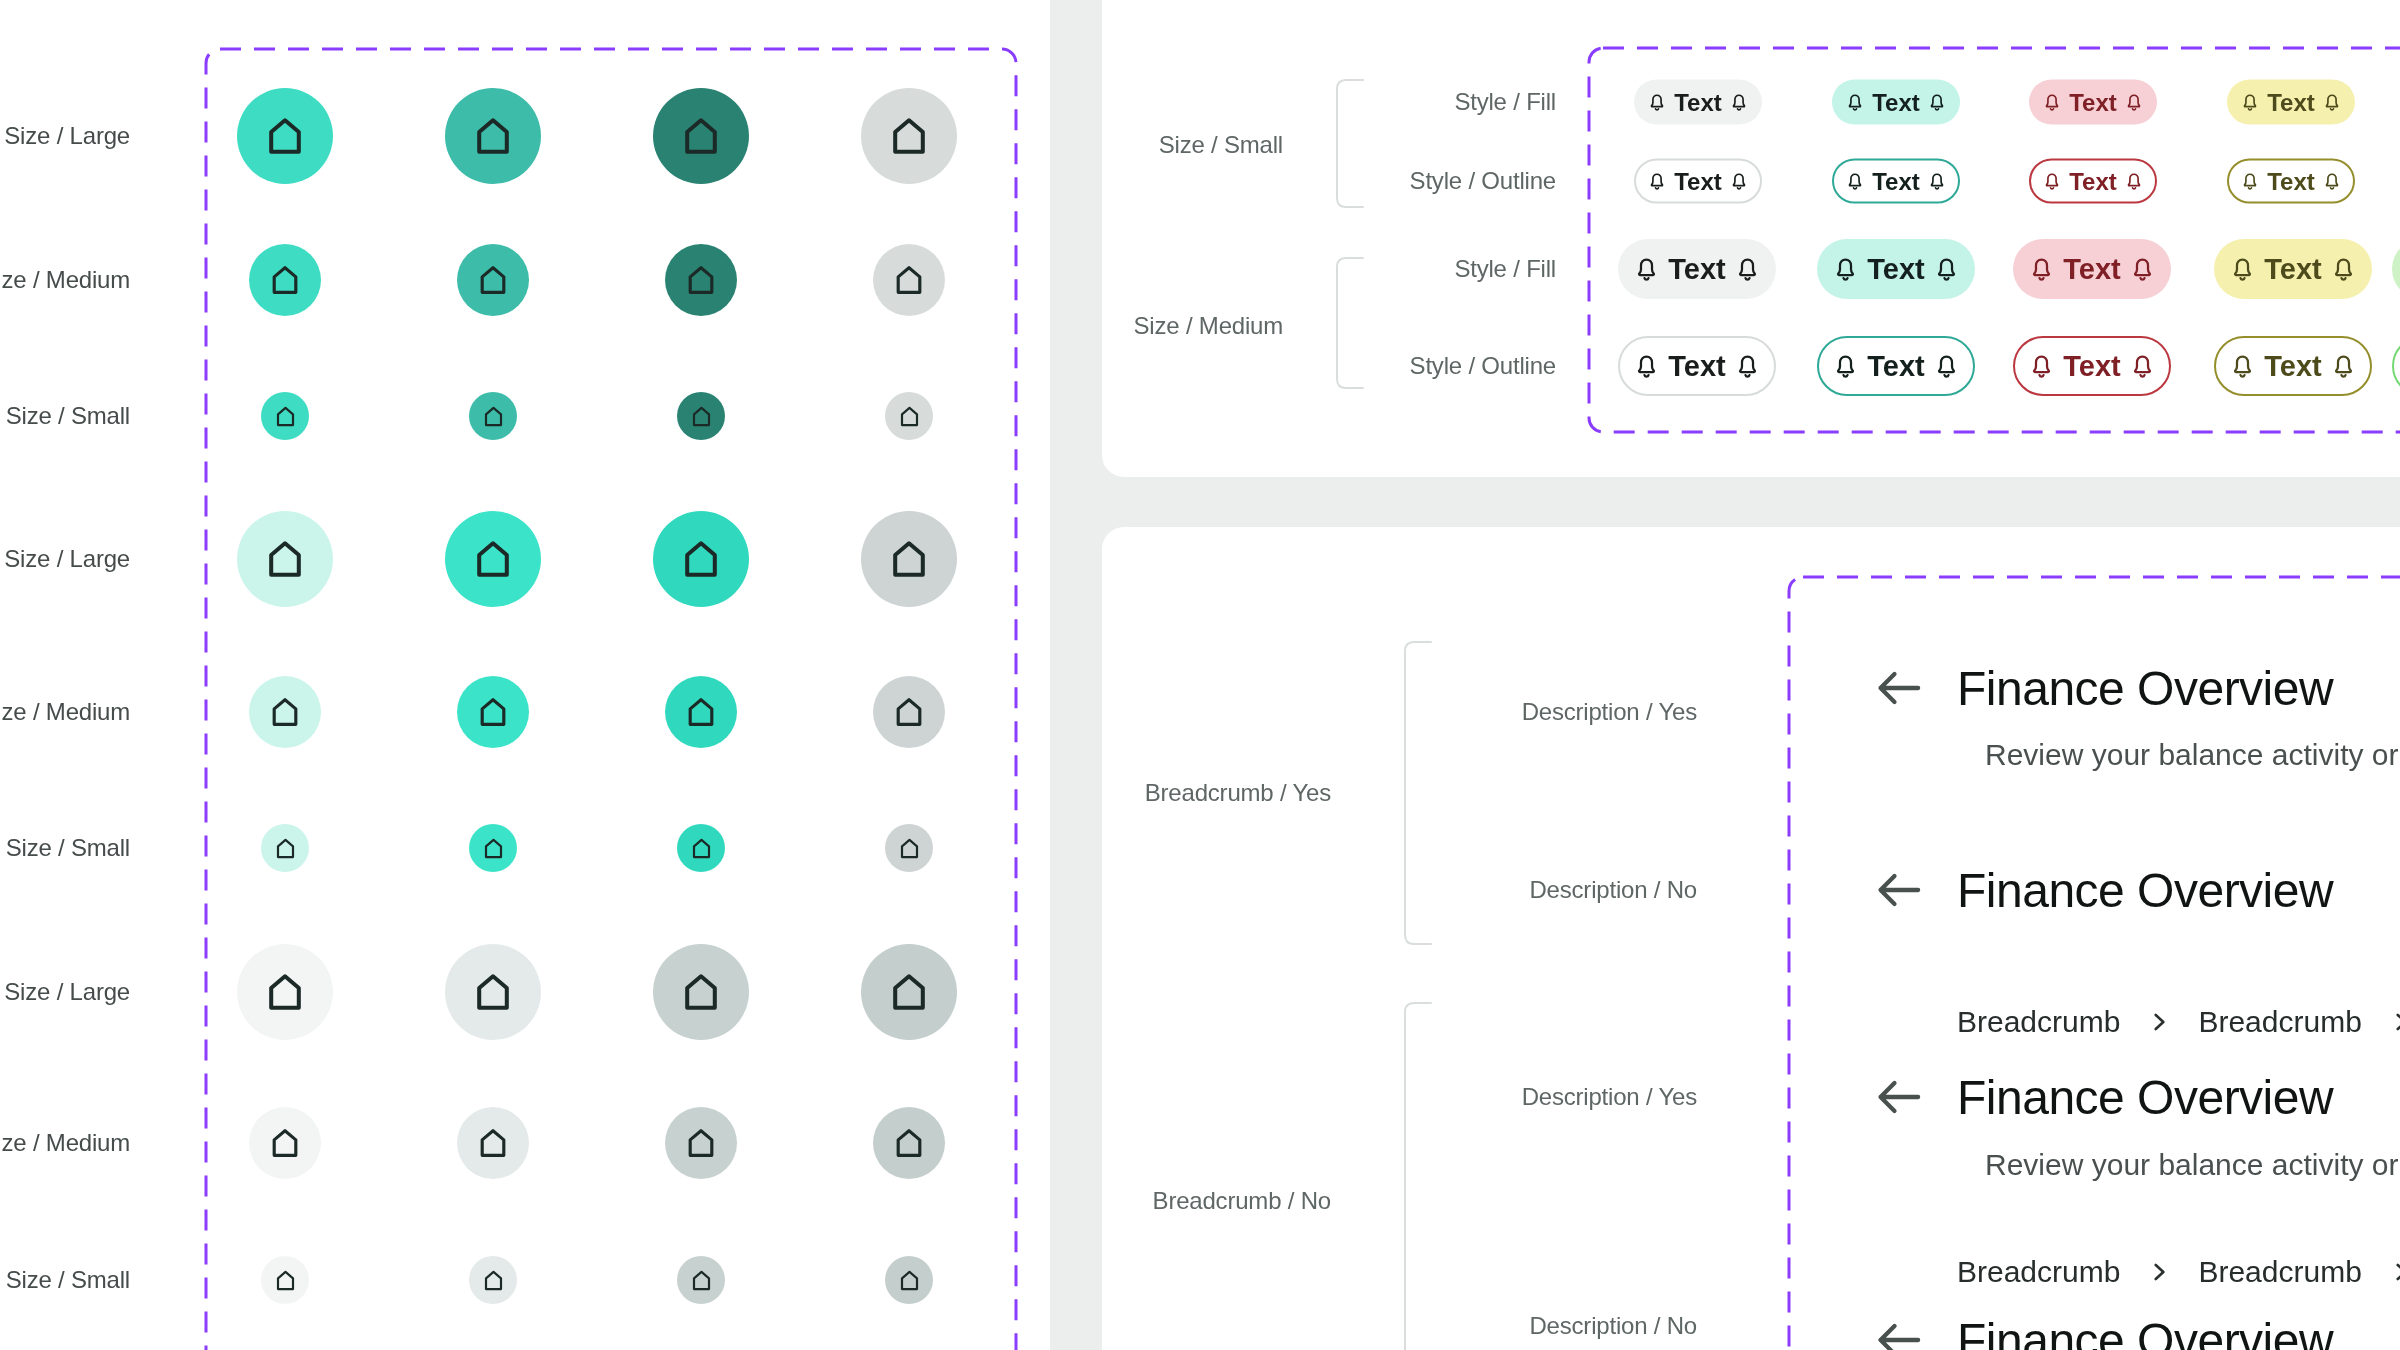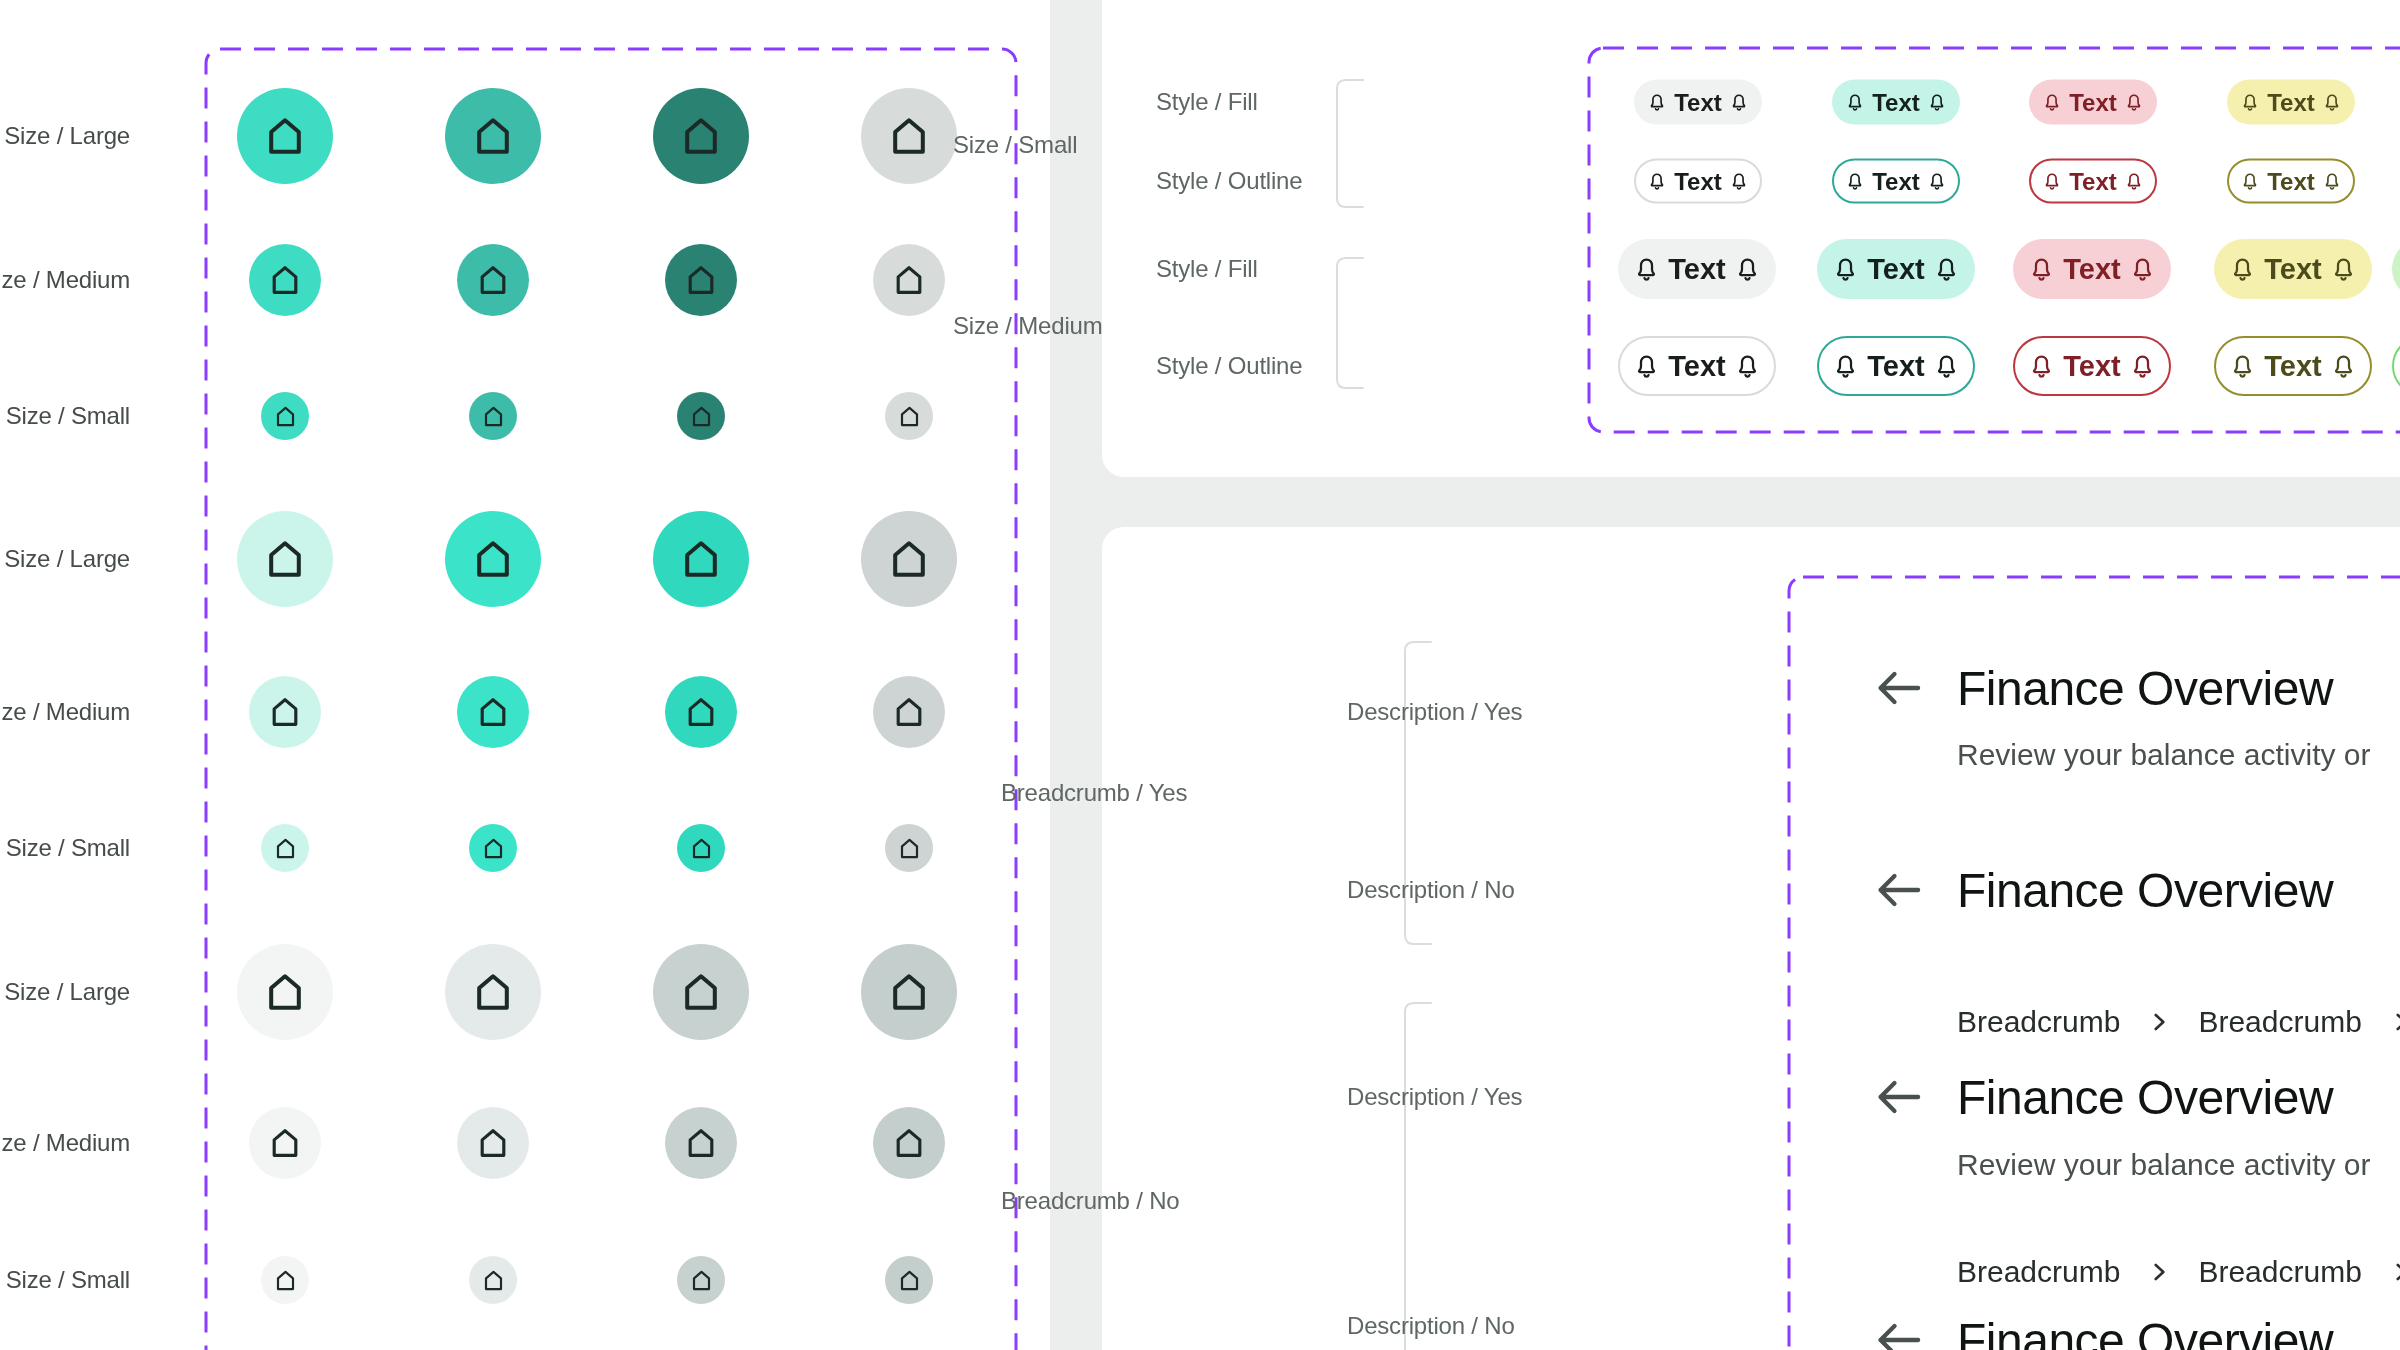--- a/index.html
+++ b/index.html
@@ -15,34 +15,34 @@
 
   #overlay{position:absolute;left:0;top:0;pointer-events:none;}
   .dashed-rect{fill:none;stroke:var(--accent_dashed_border,#8B3DFF);stroke-width:3;stroke-dasharray:21 13;}
   .bracket{fill:none;stroke:var(--bracket_line,#D9DEDD);stroke-width:2;stroke-linecap:round;}
 
   .size-label{position:absolute;left:-300px;width:430px;text-align:right;font-size:24px;
     color:var(--grid_label,#454C4B);transform:translateY(-50%);white-space:nowrap;letter-spacing:-0.2px;}
   .circle{position:absolute;border-radius:50%;display:flex;align-items:center;justify-content:center;
     color:var(--icon_stroke,#1C2A27);}
 
-  .panel-label{position:absolute;font-size:24px;color:var(--panel_label,#5F6766);
+  .panel-label{position:absolute;text-align:right;font-size:24px;color:var(--panel_label,#5F6766);
     transform:translateY(-50%);white-space:nowrap;letter-spacing:-0.2px;}
 
   .badge{position:absolute;display:flex;align-items:center;justify-content:center;font-weight:bold;
     transform:translate(-50%,-50%);box-sizing:border-box;white-space:nowrap;}
   .badge.small{height:45px;width:128px;border-radius:23px;font-size:24px;gap:7px;}
   .badge.medium{height:60px;width:158px;border-radius:30px;font-size:29px;gap:8px;}
   .badge svg{flex:none;display:block;}
 
   .hdr-arrow{position:absolute;transform:translateY(-50%);line-height:0;}
   .hdr-title{position:absolute;transform:translateY(-50%);font-size:48px;font-weight:normal;
     color:var(--title,#101413);letter-spacing:-0.5px;white-space:nowrap;}
   .hdr-desc{position:absolute;transform:translateY(-50%);font-size:30px;
-    color:var(--description_text,#49504F);white-space:nowrap;}
+    color:var(--description_text,#49504F);white-space:nowrap;margin-left:28px;}
   .breadcrumb{position:absolute;transform:translateY(-50%);display:flex;align-items:center;gap:26px;
     font-size:30px;color:var(--breadcrumb_text,#272D2C);white-space:nowrap;}
   .breadcrumb .crumb{display:inline-block;}
 </style>
 </head>
 <body>
 
 <div class="panel" id="panel-left"></div>
 <div class="panel" id="panel-top-right"></div>
 <div class="panel" id="panel-bottom-right"></div>

